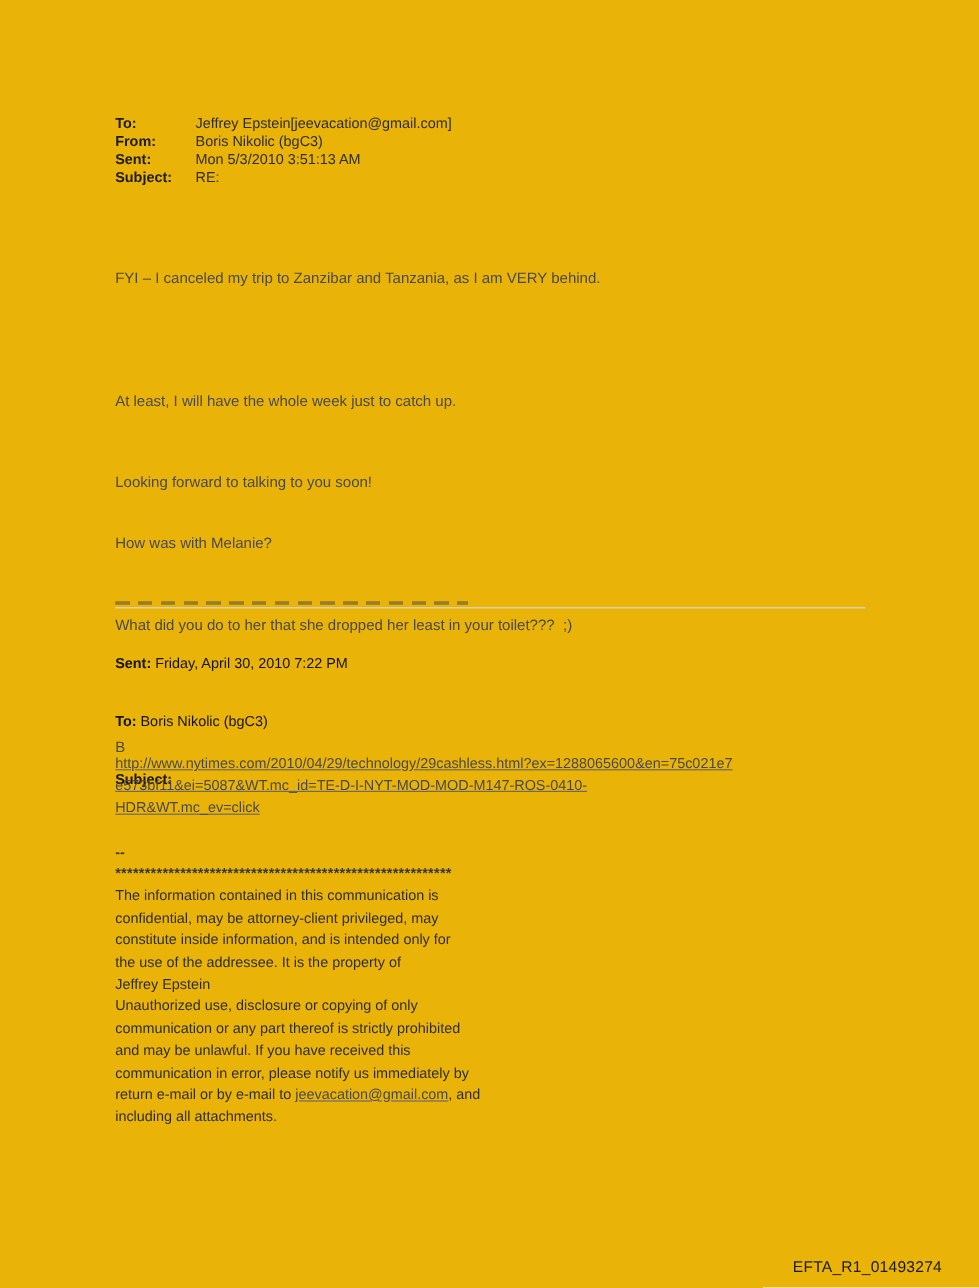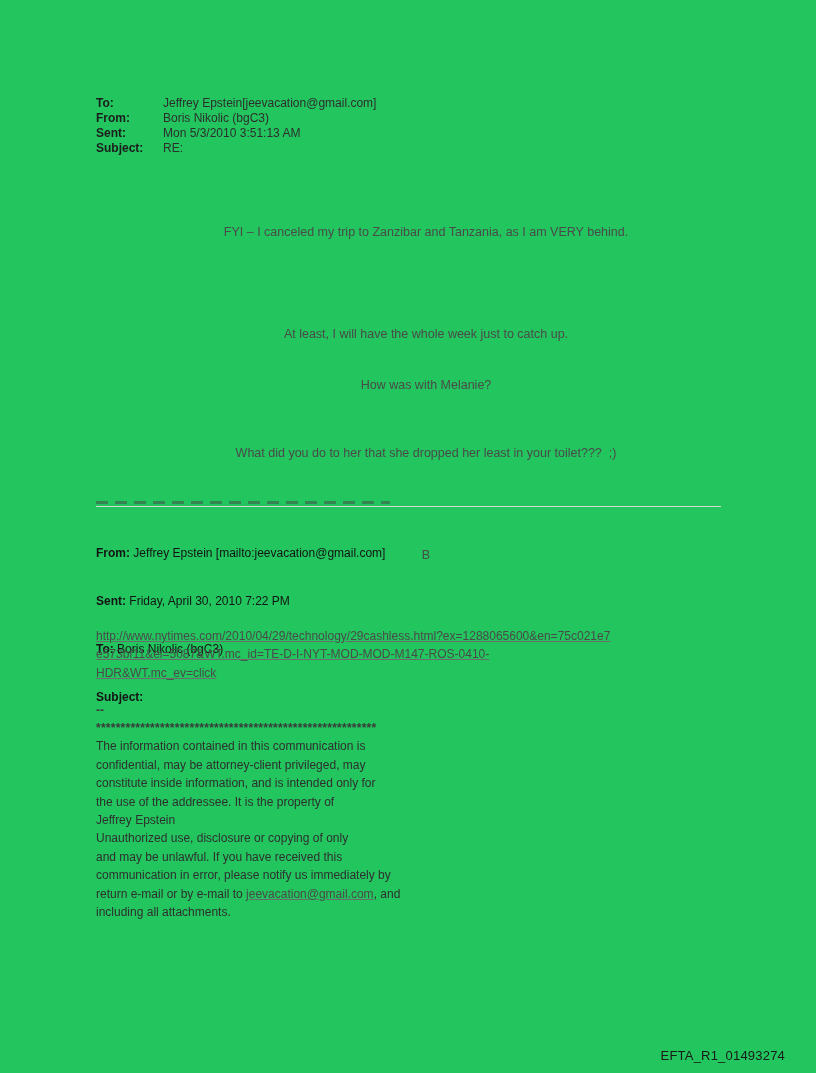--- a/index.html
+++ b/index.html
@@ -4,21 +4,21 @@
 <style>
   html, body {
     margin: 0;
     padding: 0;
     background: #ffffff;
   }
   .page {
     position: relative;
     width: 816px;
     height: 1073px;
-    background: #22c55e;
+    background: #eab308;
     overflow: hidden;
     font-family: "Liberation Sans", sans-serif;
   }
 
   
   .email-header {
     position: absolute;
     left: 96px;
     top: 96px;
     font-size: 12px;
@@ -35,21 +35,20 @@
   
   .email-body {
     position: absolute;
     left: 96px;
     top: 190px;
     width: 660px;
     font-size: 12.5px;
     line-height: 17px;
     color: #4a4a4a;
     white-space: pre-wrap;
-    text-align: center;
   }
   .email-body .gap3 { margin-top: 51px; }
   .email-body .gap1 { margin-top: 17px; }
 
   
   .divider {
     position: absolute;
     left: 96px;
     top: 506px;
     width: 625px;
@@ -151,50 +150,51 @@
     </div>
     <div class="hdr-row">
       <span class="hdr-label">Subject:</span>
       <span class="hdr-value">RE:</span>
     </div>
   </div>
 
   <div class="email-body">
     <div>FYI – I canceled my trip to Zanzibar and Tanzania, as I am VERY behind.</div>
     <div class="gap3">At least, I will have the whole week just to catch up.</div>
+    <div class="gap1">Looking forward to talking to you soon!</div>
     <div>How was with Melanie?</div>
     <div class="gap1">What did you do to her that she dropped her least in your toilet???  ;)</div>
     <div class="gap3">B</div>
   </div>
 
   <div class="divider-smudge"></div>
   <div class="divider"></div>
 
   <div class="quoted-header">
-    <div><span class="q-label">From:</span><span> Jeffrey Epstein [mailto:jeevacation@gmail.com]</span></div>
     <div><span class="q-label">Sent:</span><span> Friday, April 30, 2010 7:22 PM</span></div>
     <div><span class="q-label">To:</span><span> Boris Nikolic (bgC3)</span></div>
     <div><span class="q-label">Subject:</span><span></span></div>
   </div>
 
   <div class="serif-block">
     <a class="nytimes-link" href="#">
       <span class="url-line" style="display:block">http://www.nytimes.com/2010/04/29/technology/29cashless.html?ex=1288065600&amp;en=75c021e7</span>
       <span class="url-line" style="display:block">e573bf11&amp;ei=5087&amp;WT.mc_id=TE-D-I-NYT-MOD-MOD-M147-ROS-0410-</span>
       <span class="url-line" style="display:inline-block">HDR&amp;WT.mc_ev=click</span>
     </a>
     <div class="sig-separator">--</div>
     <div class="asterisk-line">*********************************************************</div>
     <div class="disclaimer">
       <div class="disclaimer-line">The information contained in this communication is</div>
       <div class="disclaimer-line">confidential, may be attorney-client privileged, may</div>
       <div class="disclaimer-line">constitute inside information, and is intended only for</div>
       <div class="disclaimer-line">the use of the addressee. It is the property of</div>
       <div class="disclaimer-line">Jeffrey Epstein</div>
       <div class="disclaimer-line">Unauthorized use, disclosure or copying of only</div>
+      <div class="disclaimer-line">communication or any part thereof is strictly prohibited</div>
       <div class="disclaimer-line">and may be unlawful. If you have received this</div>
       <div class="disclaimer-line">communication in error, please notify us immediately by</div>
       <div class="disclaimer-line"><span>return e-mail or by e-mail to </span><a class="email-link" href="#">jeevacation@gmail.com</a><span>, and</span></div>
       <div class="disclaimer-line">including all attachments.</div>
     </div>
   </div>
 
   <div class="bates-number">EFTA_R1_01493274</div>
 
 </div>

